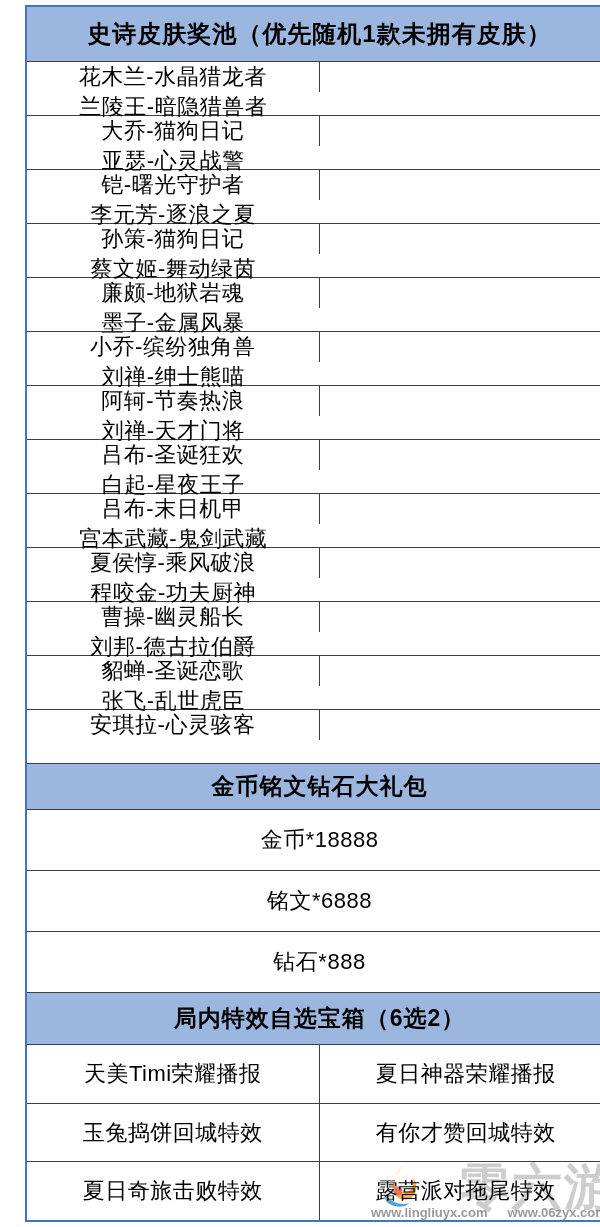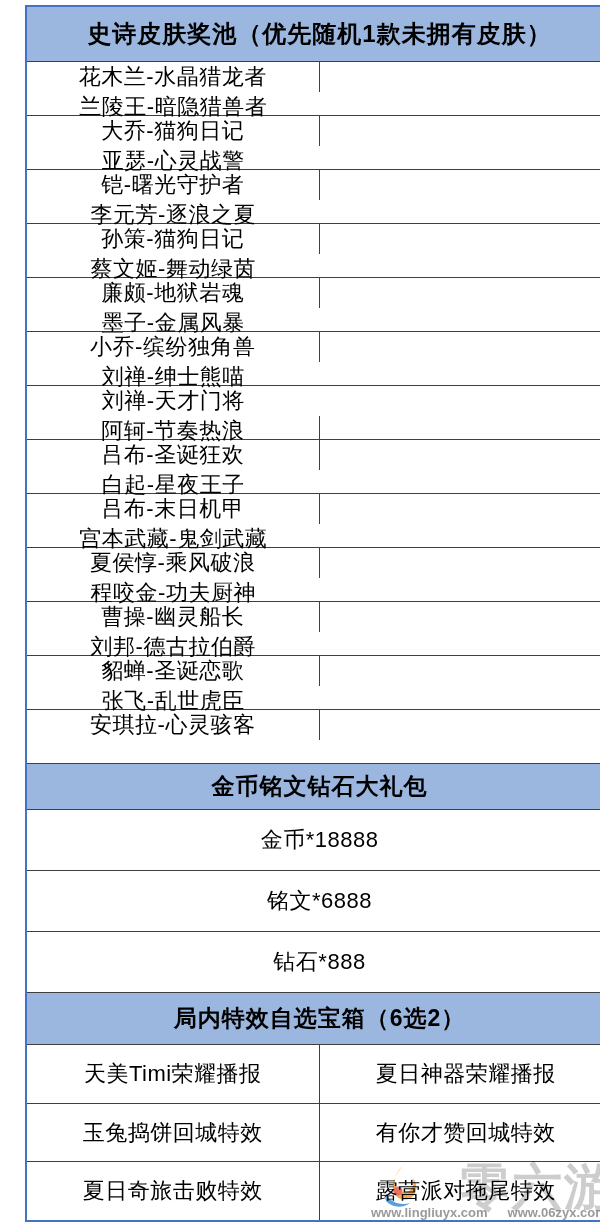--- a/index.html
+++ b/index.html
@@ -76,22 +76,22 @@
   </div>
   <div class="row skin">
     <div class="cell left">廉颇-地狱岩魂</div>
     <div class="cell right">墨子-金属风暴</div>
   </div>
   <div class="row skin">
     <div class="cell left">小乔-缤纷独角兽</div>
     <div class="cell right">刘禅-绅士熊喵</div>
   </div>
   <div class="row skin">
+    <div class="cell left">阿轲-节奏热浪</div>
     <div class="cell right">刘禅-天才门将</div>
-    <div class="cell left">阿轲-节奏热浪</div>
   </div>
   <div class="row skin">
     <div class="cell left">吕布-圣诞狂欢</div>
     <div class="cell right">白起-星夜王子</div>
   </div>
   <div class="row skin">
     <div class="cell left">吕布-末日机甲</div>
     <div class="cell right">宫本武藏-鬼剑武藏</div>
   </div>
   <div class="row skin">

